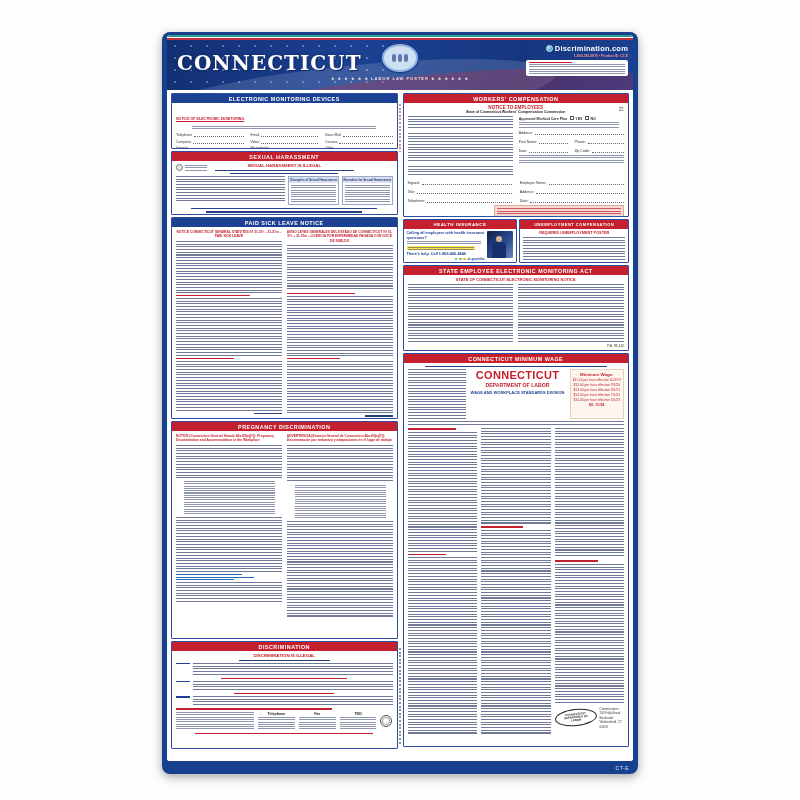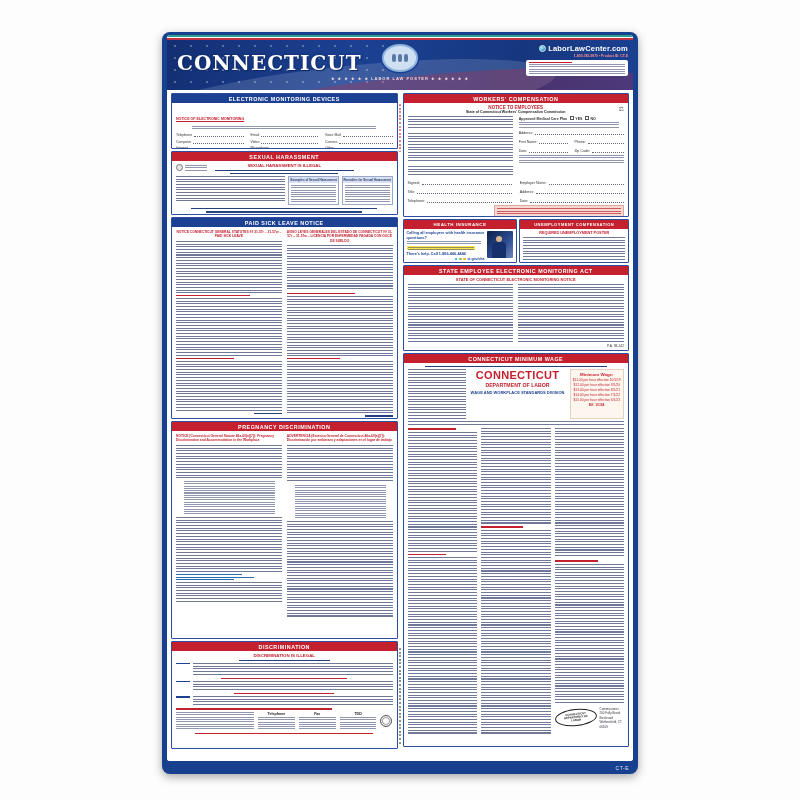--- a/index.html
+++ b/index.html
@@ -131,21 +131,21 @@
         <div class="ct-name">CONNECTICUT</div>
         <div class="seal">
           <div class="vine"></div>
           <div class="vine"></div>
           <div class="vine"></div>
         </div>
         <div class="poster-label">★ ★ ★ ★ ★ ★   LABOR LAW POSTER   ★ ★ ★ ★ ★ ★</div>
         <div class="llc">
           <div class="llc-row">
             <div class="globe"></div>
-            <div class="llc-name">LaborLawCenter.com</div>
+            <div class="llc-name">Discrimination.com</div>
           </div>
           <div class="llc-tag">1-800-745-9970 • Product ID: CT-E</div>
           <div class="llc-box">
             <div class="rline" style="width:45%; margin:0 0 1px 0;"></div>
             <div class="tls" style="height:10px; width:100%;"></div>
           </div>
         </div>
       </div>
 
       <div class="cols">

